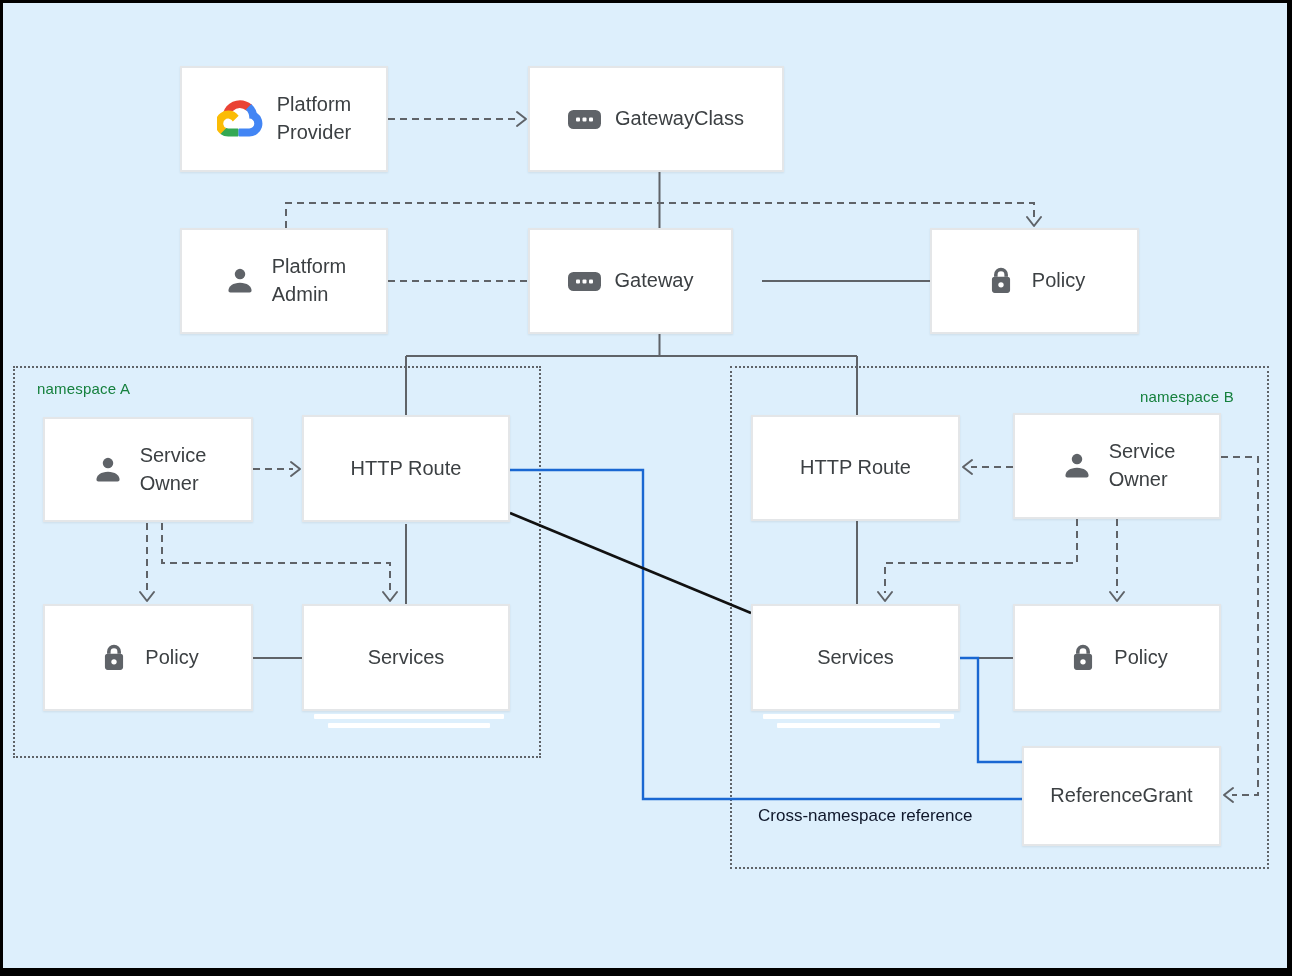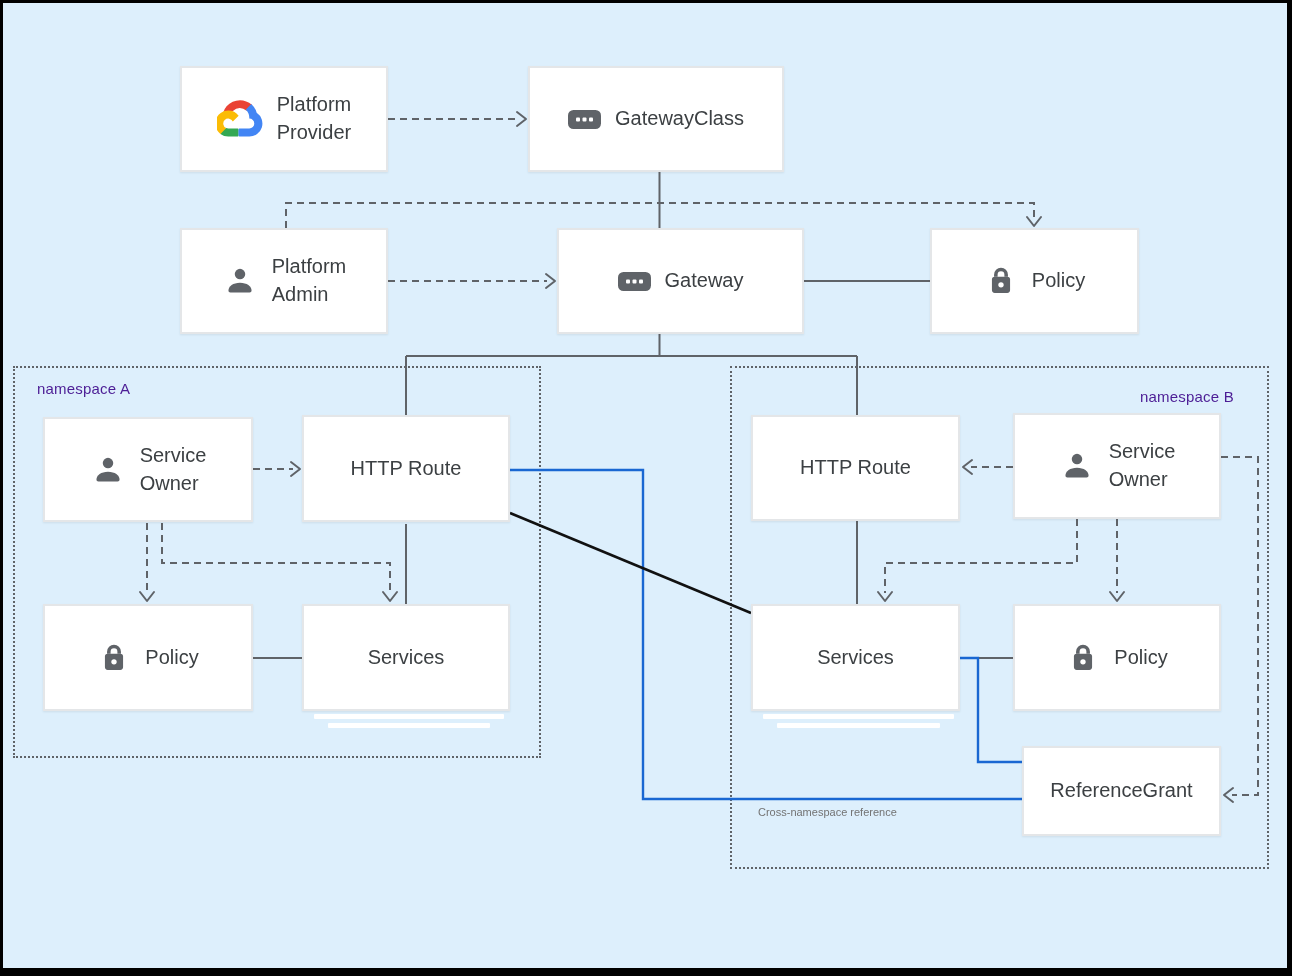--- a/index.html
+++ b/index.html
@@ -8,38 +8,38 @@
     background:#ddeffc;font-family:"Liberation Sans",sans-serif;
   }
   
   .frame{position:absolute;background:#000;}
   .frame.top{left:0;top:0;width:100%;height:3px;}
   .frame.left{left:0;top:0;width:3px;height:100%;}
   .frame.right{right:0;top:0;width:5px;height:100%;}
   .frame.bottom{left:0;bottom:0;width:100%;height:8px;}
 
   .ns{position:absolute;border:2px dotted #5f6368;box-sizing:border-box;}
-  .ns-label{position:absolute;font-size:15px;color:#4c1d95;letter-spacing:.2px;}
+  .ns-label{position:absolute;font-size:15px;color:#15803d;letter-spacing:.2px;}
 
   .wires{position:absolute;left:0;top:0;pointer-events:none;}
 
   .node{
     position:absolute;background:#fff;border:2px solid #e4e6e8;box-sizing:border-box;
     display:flex;align-items:center;justify-content:center;gap:14px;
     color:#3c4043;font-size:20px;box-shadow:0 1px 2px rgba(60,64,67,.10);
   }
   .node-label{white-space:pre-line;line-height:1.38;}
   .icon{display:flex;align-items:center;justify-content:center;flex:0 0 auto;}
 
   
   .stack::before,.stack::after{content:"";position:absolute;background:#fff;height:5px;border-radius:1px;}
   .stack::before{left:10px;right:4px;bottom:-10px;}
   .stack::after{left:24px;right:18px;bottom:-19px;}
 
-  .annotation-blue{position:absolute;font-size:11px;color:#737373;}
+  .annotation-blue{position:absolute;font-size:17px;color:#0f172a;}
 </style>
 </head>
 <body>
 
 <div class="stage">
 
   <div class="ns" style="left:13px;top:366px;width:528px;height:392px"></div>
   <div class="ns" style="left:730px;top:366px;width:539px;height:503px"></div>
   <div class="ns-label" style="left:37px;top:380px">namespace A</div>
   <div class="ns-label" style="left:1140px;top:388px">namespace B</div>
@@ -119,21 +119,21 @@
     <span class="icon">
       <svg width="36" height="36" viewBox="0 0 24 24" fill="#5f6368">
         <circle cx="12" cy="7.4" r="3.5"></circle>
         <path d="M12 13.2c-4.6 0-7.7 2.4-7.7 5.2 0 .8.5 1.3 1.3 1.3h12.8c.8 0 1.3-.5 1.3-1.3 0-2.8-3.1-5.2-7.7-5.2z"></path>
       </svg>
     </span>
     <span class="node-label">Platform
 Admin</span>
   </div>
 
-  <div class="node" style="left:557px;top:228px;width:247px;height:106px">
+  <div class="node" style="left:528px;top:228px;width:205px;height:106px">
     <span class="icon">
       <svg width="33" height="19" viewBox="0 0 33 19">
         <rect width="33" height="19" rx="5.5" fill="#5f6368"></rect>
         <rect x="8" y="7.5" width="4" height="4" rx="1" fill="#fff"></rect>
         <rect x="14.5" y="7.5" width="4" height="4" rx="1" fill="#fff"></rect>
         <rect x="21" y="7.5" width="4" height="4" rx="1" fill="#fff"></rect>
       </svg>
     </span>
     <span class="node-label">Gateway</span>
   </div>
@@ -202,21 +202,21 @@
     <span class="icon">
       <svg width="34" height="34" viewBox="0 0 24 24" fill="#5f6368">
         <path d="M12 2.6a4.9 4.9 0 0 0-4.9 4.9V9h2.5V7.5a2.4 2.4 0 0 1 4.8 0V9h2.5V7.5A4.9 4.9 0 0 0 12 2.6z"></path>
         <rect x="5.6" y="9" width="12.8" height="11.4" rx="2"></rect>
         <circle cx="12" cy="14.7" r="1.9" fill="#fff"></circle>
       </svg>
     </span>
     <span class="node-label">Policy</span>
   </div>
 
-  <div class="node" style="left:1022px;top:746px;width:199px;height:90px">
+  <div class="node" style="left:1022px;top:746px;width:199px;height:100px">
     <span class="node-label">ReferenceGrant</span>
   </div>
 
   <div class="annotation-blue" style="left:758px;top:806px">Cross-namespace reference</div>
 
   <div class="frame top"></div>
   <div class="frame left"></div>
   <div class="frame right"></div>
   <div class="frame bottom"></div>
 </div>

